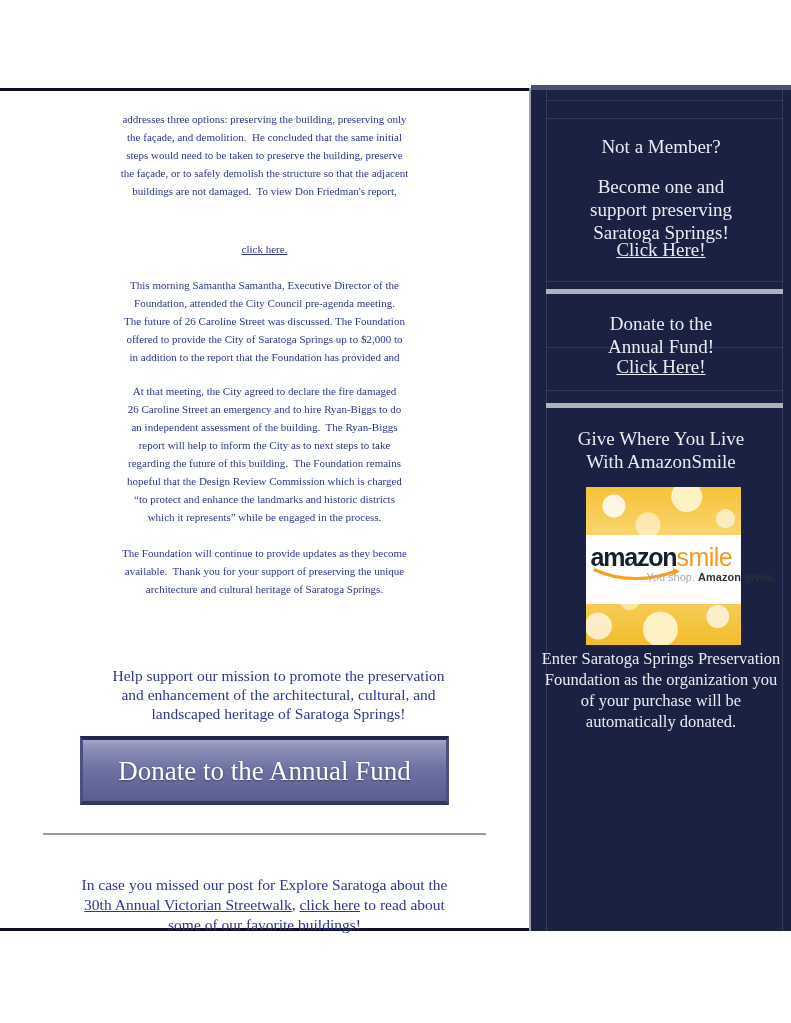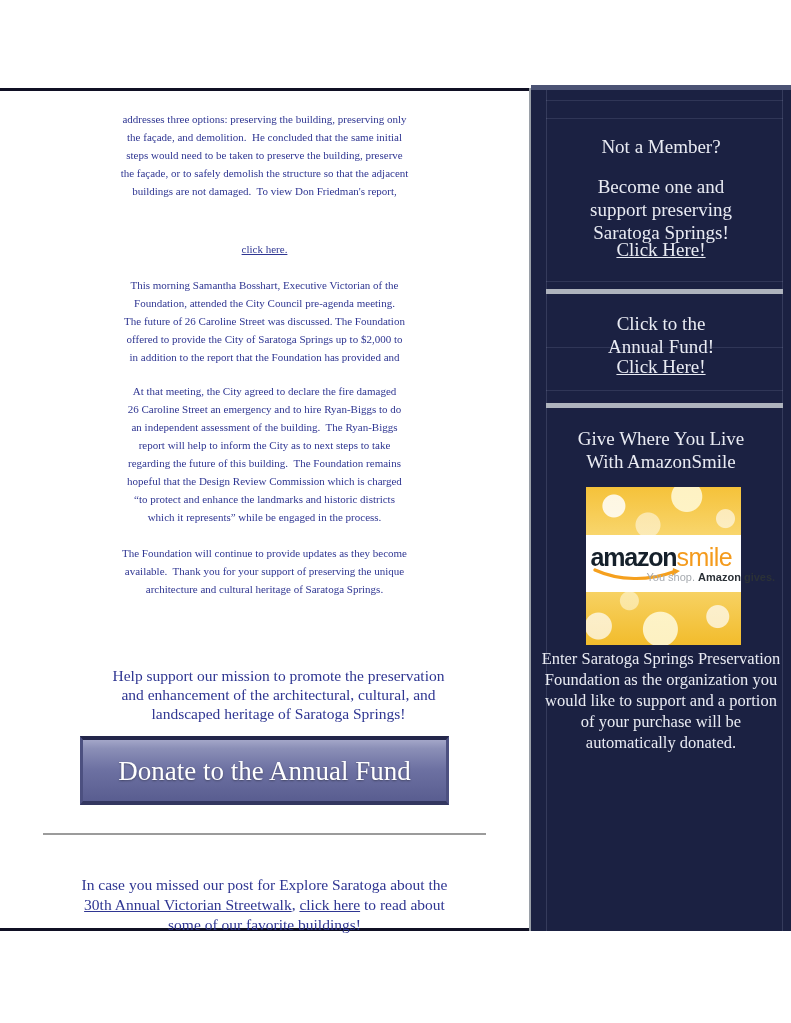--- a/index.html
+++ b/index.html
@@ -62,21 +62,21 @@
       radial-gradient(circle at 65% 6%,  rgba(255,247,210,0.9) 0 15px, transparent 16px),
       radial-gradient(circle at 90% 20%, rgba(255,255,255,0.6) 0 9px,  transparent 10px),
       radial-gradient(circle at 40% 24%, rgba(255,255,255,0.5) 0 12px, transparent 13px),
       radial-gradient(circle at 8% 88%,  rgba(255,255,255,0.7) 0 13px, transparent 14px),
       radial-gradient(circle at 48% 90%, rgba(255,250,220,0.85) 0 17px, transparent 18px),
       radial-gradient(circle at 85% 82%, rgba(255,255,255,0.7) 0 11px, transparent 12px),
       radial-gradient(circle at 28% 72%, rgba(255,252,230,0.55) 0 9px, transparent 10px),
       linear-gradient(180deg,#f5c23a 0%,#fadf85 45%,#f2bc2c 100%);
   }
   .amazon-band{
-    position:absolute;left:0;top:48px;width:100%;height:57px;background:#ffffff;
+    position:absolute;left:0;top:48px;width:100%;height:69px;background:#ffffff;
   }
   .amazon-logo{
     position:relative;width:146px;margin:8px auto 0;height:42px;text-align:left;
     font-family:"Liberation Sans","DejaVu Sans",sans-serif;
   }
   .amazon-word{font-weight:700;font-size:25px;letter-spacing:-1.2px;color:#15202b;}
   .smile-word{font-weight:400;font-size:25px;letter-spacing:-0.5px;color:#f49b1d;}
   .swoosh{position:absolute;left:2px;top:25px;}
   .tagline{
     position:absolute;left:56px;top:28px;font-size:11px;white-space:nowrap;
@@ -93,21 +93,21 @@
       <div>
           <div class="line">addresses three options: preserving the building, preserving only</div>
           <div class="line">the façade, and demolition.  He concluded that the same initial</div>
           <div class="line">steps would need to be taken to preserve the building, preserve</div>
           <div class="line">the façade, or to safely demolish the structure so that the adjacent</div>
           <div class="line">buildings are not damaged.  To view Don Friedman's report,</div>
         </div>
       <a class="link block-link">click here.</a>
     </div>
     <div class="para p2">
-        <div class="line">This morning Samantha Bosshart, Executive Victorian of the</div>
+        <div class="line">This morning Samantha Samantha, Executive Director of the</div>
         <div class="line">Foundation, attended the City Council pre-agenda meeting.</div>
         <div class="line">The future of 26 Caroline Street was discussed. The Foundation</div>
         <div class="line">offered to provide the City of Saratoga Springs up to $2,000 to</div>
         <div class="line">in addition to the report that the Foundation has provided and</div>
       </div>
     <div class="para p3">
         <div class="line">At that meeting, the City agreed to declare the fire damaged</div>
         <div class="line">26 Caroline Street an emergency and to hire Ryan-Biggs to do</div>
         <div class="line">an independent assessment of the building.  The Ryan-Biggs</div>
         <div class="line">report will help to inform the City as to next steps to take</div>
@@ -154,21 +154,21 @@
       <div class="line">support preserving</div>
       <div class="line">Saratoga Springs!</div>
     </div>
   <div class="sb-text" style="top:153px">
     <a class="link">Click Here!</a>
   </div>
 
   <div class="gray-bar" style="top:204px"></div>
 
   <div class="sb-text" style="top:227px">
-      <div class="line">Click to the</div>
+      <div class="line">Donate to the</div>
       <div class="line">Annual Fund!</div>
     </div>
   <div class="sb-text" style="top:270px">
     <a class="link">Click Here!</a>
   </div>
 
   <div class="gray-bar" style="top:318px"></div>
 
   <div class="sb-text" style="top:342px">
       <div class="line">Give Where You Live</div>
@@ -186,17 +186,16 @@
         <div class="tagline">
           <span class="tag-gray">You shop. </span><span class="tag-dark">Amazon gives.</span>
         </div>
       </div>
     </div>
   </div>
 
   <div class="sb-text sb-small" style="top:563px">
       <div class="line">Enter Saratoga Springs Preservation</div>
       <div class="line">Foundation as the organization you</div>
-      <div class="line">would like to support and a portion</div>
       <div class="line">of your purchase will be</div>
       <div class="line">automatically donated.</div>
     </div>
 </div>
 
 </body></html>

